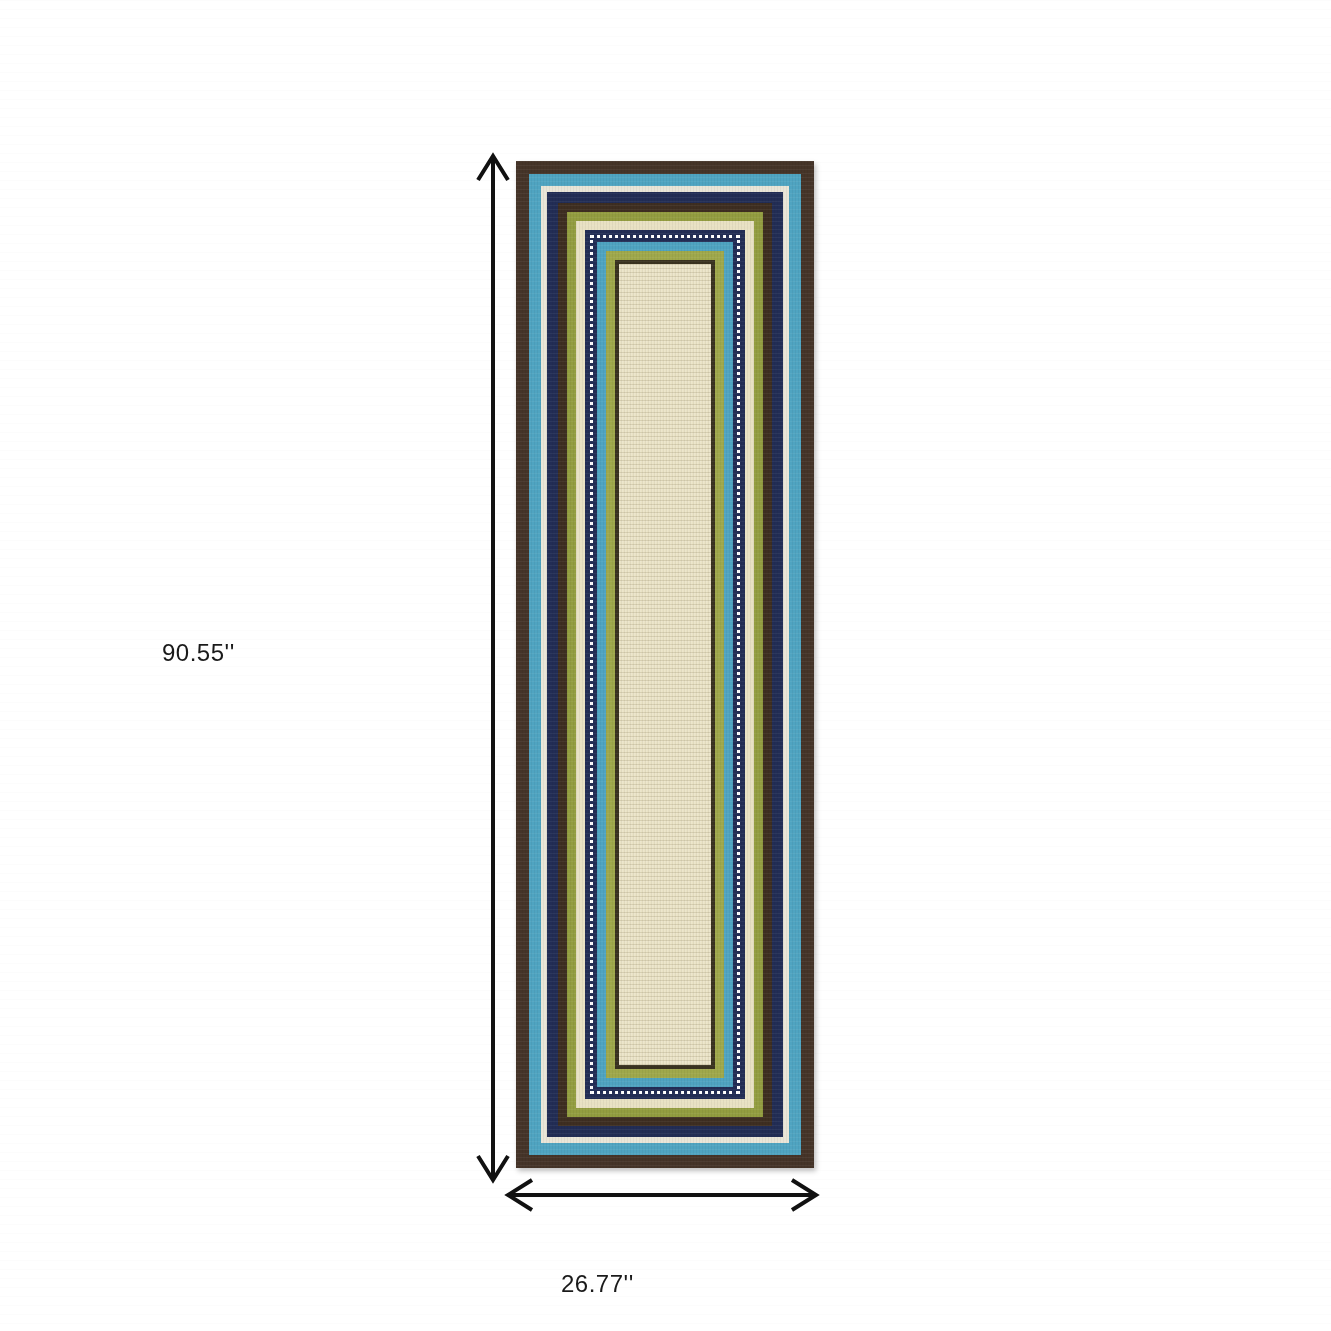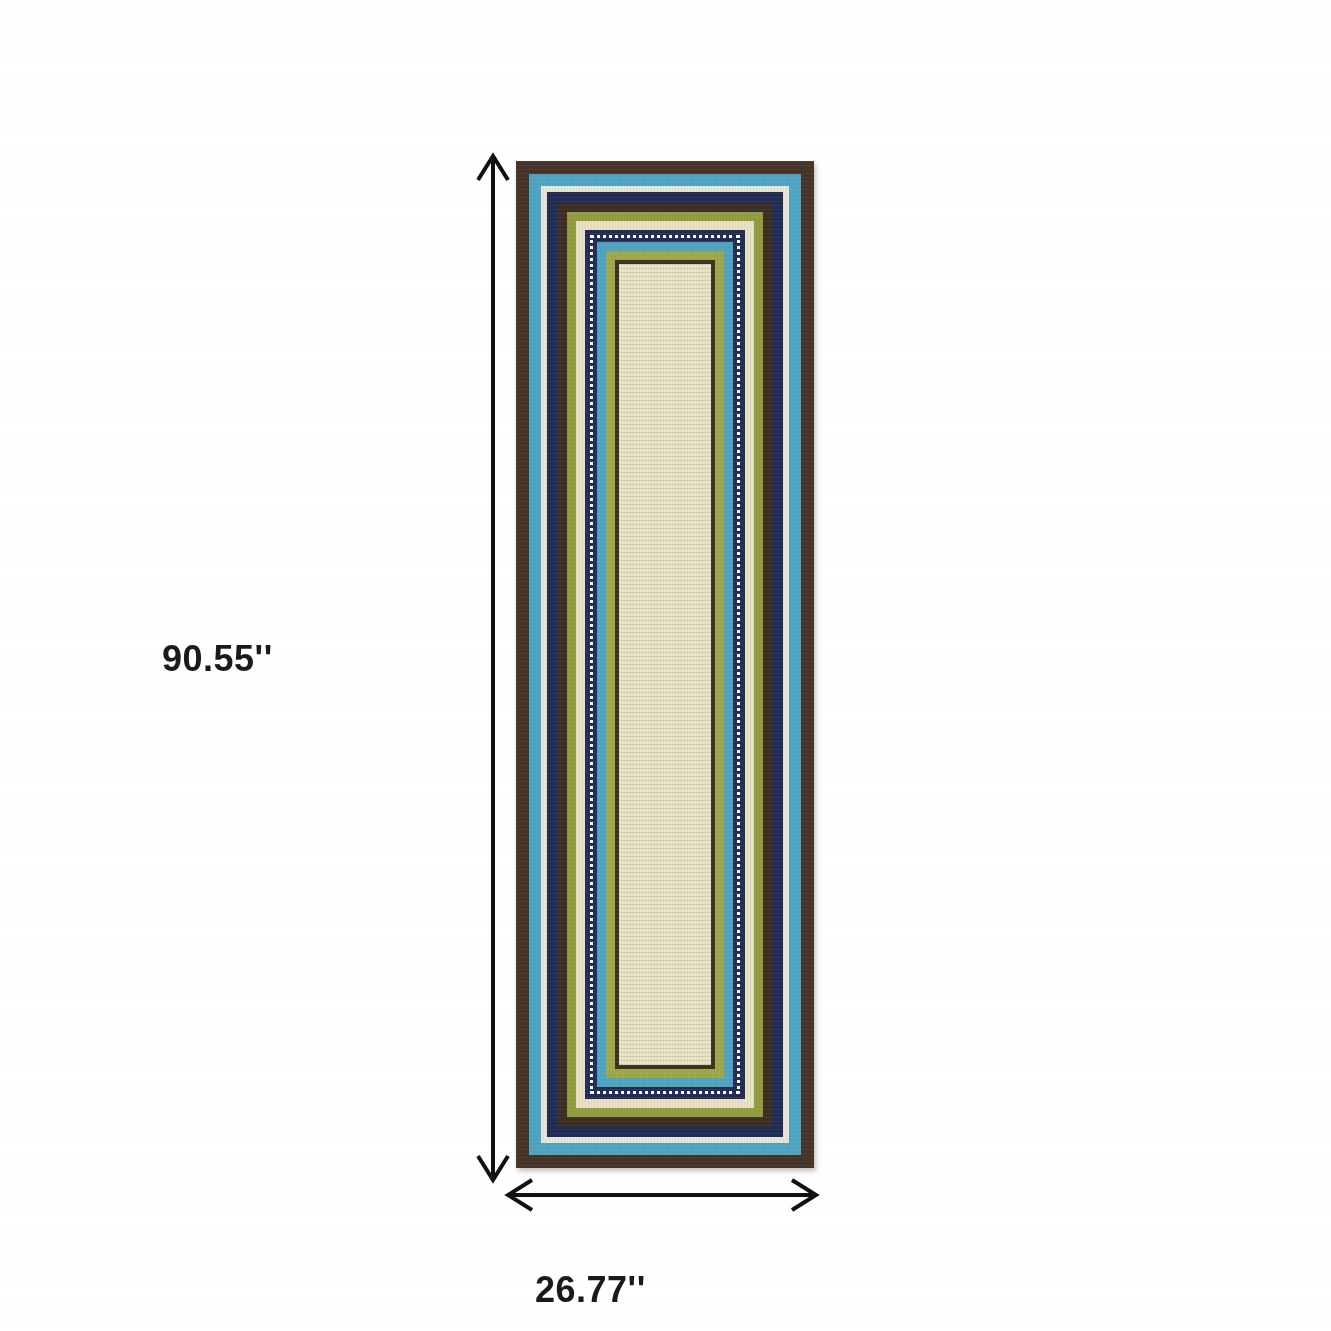--- a/index.html
+++ b/index.html
@@ -70,29 +70,29 @@
   }
   .dim-arrow line, .dim-arrow polyline {
     stroke: var(--arrow-color, #111111);
     stroke-width: 4;
     fill: none;
     stroke-linecap: butt;
     stroke-linejoin: miter;
   }
   .dim-label {
     position: absolute;
-    font-weight: bold;
-    font-size: 36px;
+    font-weight: normal;
+    font-size: 24px;
     line-height: 1;
     color: var(--text-color, #1a1a1a);
     letter-spacing: 0.5px;
     white-space: nowrap;
   }
   .dim-label-height { left: 162px; top: 641px; }
-  .dim-label-width  { left: 535px; top: 1272px; }
+  .dim-label-width  { left: 561px; top: 1272px; }
 </style>
 </head>
 <body>
 
 <div class="canvas">
 
   <div class="rug">
       <div class="rug-layer" style="background: rgb(69, 52, 40); padding: 13px;">
         <div class="rug-layer" style="background: rgb(79, 164, 193); padding: 12px;">
           <div class="rug-layer" style="background: rgb(233, 229, 215); padding: 6px;">

